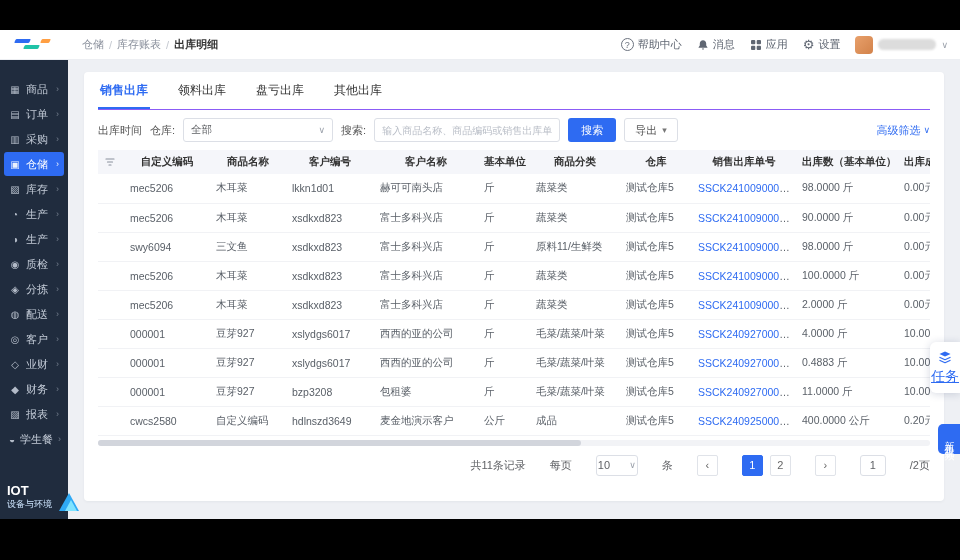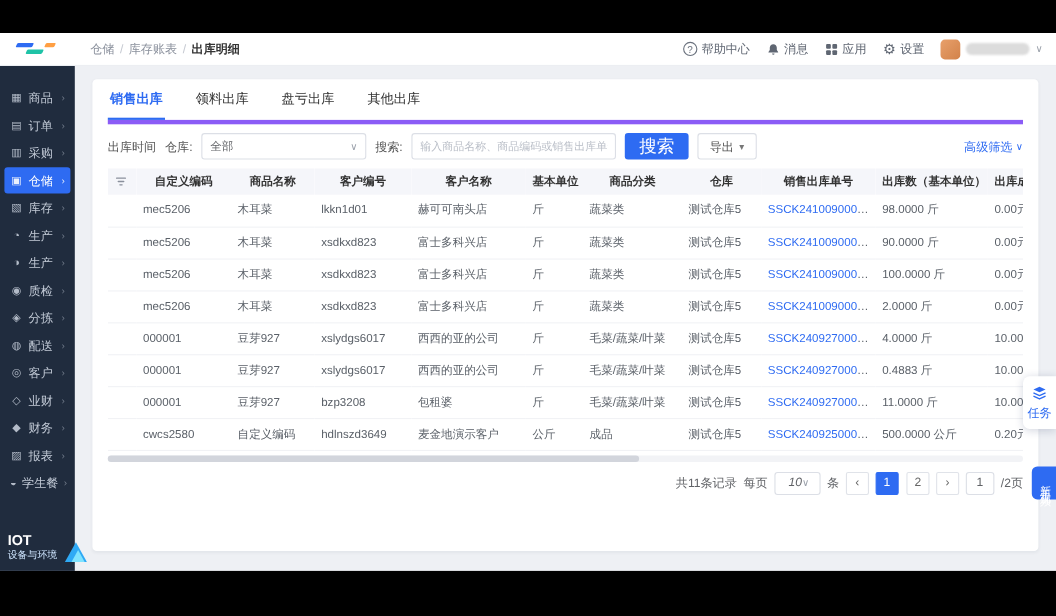--- a/index.html
+++ b/index.html
@@ -42,56 +42,56 @@
   .iot-title { font-size: 13px; font-weight: bold; line-height: 1.1; }
   .iot-sub { font-size: 9px; color: #cfe6ff; white-space: nowrap; }
   .iot-graphic { position: relative; width: 24px; height: 20px; }
   .tri1 { position: absolute; bottom: 0; left: 2px; width: 0; height: 0; border-left: 10px solid transparent; border-right: 10px solid transparent; border-bottom: 18px solid #2ea9f5; }
   .tri2 { position: absolute; bottom: 0; left: 8px; width: 0; height: 0; border-left: 6px solid transparent; border-right: 6px solid transparent; border-bottom: 11px solid #7fe3ff; }
 
   
   .main { flex: 1; min-width: 0; padding: 12px 16px 0 16px; display: flex; }
   .card { flex: 1; background: #fff; border-radius: 4px; box-shadow: 0 1px 3px rgba(20,30,60,.05); margin-bottom: 18px; padding: 0 14px; display: flex; flex-direction: column; min-width: 0; }
 
-  .tabs { display: flex; gap: 26px; border-bottom: 4px solid #8b5cf6; flex: 0 0 auto; }
+  .tabs { display: flex; gap: 26px; border-bottom: 1px solid #8b5cf6; flex: 0 0 auto; }
   .tab { padding: 10px 2px 8px; font-size: 12px; color: #333; cursor: pointer; border-bottom: 2px solid transparent; }
   .tab.active { color: #2e6bf2; font-weight: bold; border-bottom-color: #2e6bf2; }
 
   .filterbar { height: 40px; display: flex; align-items: center; gap: 8px; font-size: 11px; color: #555; flex: 0 0 auto; }
   .fld-label { white-space: nowrap; }
   .date-box { width: 208px; height: 24px; border: 1px solid #dcdfe6; border-radius: 3px; display: flex; align-items: center; justify-content: space-between; padding: 0 6px; color: #606266; font-size: 10px; cursor: pointer; background: #fff; }
   .select-box { width: 150px; height: 24px; border: 1px solid #dcdfe6; border-radius: 3px; display: flex; align-items: center; justify-content: space-between; padding: 0 7px; color: #606266; font-size: 10.5px; cursor: pointer; background: #fff; }
   .search-input { width: 186px; height: 24px; border: 1px solid #dcdfe6; border-radius: 3px; padding: 0 7px; font-size: 10.5px; color: #333; outline: none; }
   .search-input::placeholder { color: #b9bec7; font-size: 10px; }
-  .btn-primary { height: 24px; padding: 0 13px; background: #2e6bf2; color: #fff; border: none; border-radius: 3px; font-size: 16px; cursor: pointer; }
+  .btn-primary { height: 24px; padding: 0 13px; background: #2e6bf2; color: #fff; border: none; border-radius: 3px; font-size: 11px; cursor: pointer; }
   .btn-plain { height: 24px; padding: 0 10px; background: #fff; border: 1px solid #dcdfe6; border-radius: 3px; font-size: 11px; color: #555; cursor: pointer; display: inline-flex; align-items: center; gap: 5px; }
   .btn-plain .caret { color: #777; }
   .advanced { margin-left: auto; color: #2e6bf2; font-size: 11px; display: inline-flex; align-items: center; gap: 3px; cursor: pointer; white-space: nowrap; }
   .advanced .caret { color: #2e6bf2; }
 
   
   .tablewrap { flex: 0 0 auto; overflow: hidden; }
   table { width: 100%; border-collapse: collapse; table-layout: fixed; }
   th { background: #f5f6fa; height: 24px; font-size: 10.5px; font-weight: bold; color: #333; text-align: center; padding: 0 6px; white-space: nowrap; overflow: hidden; }
   td { height: 29px; font-size: 10.5px; color: #5a6068; padding: 0 6px; border-bottom: 1px solid #f1f2f5; white-space: nowrap; overflow: hidden; text-overflow: ellipsis; }
   .link { color: #2e6bf2; cursor: pointer; }
   .th-icon svg { display: block; }
 
   .hscroll { height: 6px; background: #f2f3f6; border-radius: 3px; margin-top: 4px; position: relative; flex: 0 0 auto; }
   .hthumb { position: absolute; left: 0; top: 0; height: 6px; width: 58%; background: #d2d5dc; border-radius: 3px; cursor: grab; }
 
-  .pager { display: flex; align-items: center; justify-content: flex-end; gap: 6px; padding: 9px 0 10px; font-size: 11px; color: #606266; flex: 0 0 auto; }
-  .page-select { width: 42px; height: 21px; border: 1px solid #dcdfe6; border-radius: 3px; display: inline-flex; align-items: center; justify-content: space-between; padding: 0 12px; cursor: pointer; background: #fff; font-style: italic; }
+  .pager { display: flex; align-items: center; justify-content: flex-end; gap: 24px; padding: 9px 0 10px; font-size: 11px; color: #606266; flex: 0 0 auto; }
+  .page-select { width: 42px; height: 21px; border: 1px solid #dcdfe6; border-radius: 3px; display: inline-flex; align-items: center; justify-content: space-between; padding: 0 1px; cursor: pointer; background: #fff; }
   .page-btn, .page-num { min-width: 21px; height: 21px; border: 1px solid #e0e3e9; background: #fff; border-radius: 2px; display: inline-flex; align-items: center; justify-content: center; color: #666; cursor: pointer; font-size: 11px; }
   .pages { display: inline-flex; gap: 7px; }
   .page-num.active { background: #2e6bf2; border-color: #2e6bf2; color: #fff; }
   .jump-box { width: 26px; height: 21px; border: 1px solid #dcdfe6; border-radius: 3px; display: inline-flex; align-items: center; justify-content: center; background: #fff; cursor: text; }
 
   
-  .float-task { position: absolute; right: 0; top: 342px; width: 30px; padding: 8px 0 7px; background: #fff; border-radius: 6px 0 0 6px; box-shadow: 0 1px 8px rgba(20,40,90,.18); display: flex; flex-direction: column; align-items: center; gap: 4px; color: #2e6bf2; font-size: 11px; cursor: pointer; }
+  .float-task { position: absolute; right: 0; top: 342px; width: 30px; padding: 8px 0 7px; background: #fff; border-radius: 6px 0 0 6px; box-shadow: 0 1px 8px rgba(20,40,90,.18); display: flex; flex-direction: column; align-items: center; gap: 4px; color: #2e6bf2; font-size: 14px; cursor: pointer; text-decoration: underline; }
   .float-guide { position: absolute; right: 0; top: 424px; background: #2e6bf2; color: #fff; border-radius: 5px 0 0 5px; padding: 9px 4px; writing-mode: vertical-rl; font-size: 10px; letter-spacing: 3px; cursor: pointer; }
 </style>
 </head>
 <body>
 
 <div class="screen">
   <div class="app">
 
     <header class="topbar">
       <div class="logo-box">
@@ -350,20 +350,33 @@
                     <td>xsdkxd823</td>
                     <td>富士多科兴店</td>
                     <td>斤</td>
                     <td>蔬菜类</td>
                     <td>测试仓库5</td>
                     <td><span class="link">SSCK24100900020</span></td>
                     <td>90.0000 斤</td>
                     <td>0.00元</td>
                   </tr>
 
+                  <tr>
+                    <td></td>
+                    <td>swy6094</td>
+                    <td>三文鱼</td>
+                    <td>xsdkxd823</td>
+                    <td>富士多科兴店</td>
+                    <td>斤</td>
+                    <td>原料11/生鲜类</td>
+                    <td>测试仓库5</td>
+                    <td><span class="link">SSCK24100900017</span></td>
+                    <td>98.0000 斤</td>
+                    <td>0.00元</td>
+                  </tr>
 
                   <tr>
                     <td></td>
                     <td>mec5206</td>
                     <td>木耳菜</td>
                     <td>xsdkxd823</td>
                     <td>富士多科兴店</td>
                     <td>斤</td>
                     <td>蔬菜类</td>
                     <td>测试仓库5</td>
@@ -432,21 +445,21 @@
                   <tr>
                     <td></td>
                     <td>cwcs2580</td>
                     <td>自定义编码</td>
                     <td>hdlnszd3649</td>
                     <td>麦金地演示客户</td>
                     <td>公斤</td>
                     <td>成品</td>
                     <td>测试仓库5</td>
                     <td><span class="link">SSCK24092500004</span></td>
-                    <td>500.0000 公斤</td>
+                    <td>400.0000 公斤</td>
                     <td>0.20元</td>
                   </tr>
                 </tbody>
             </table>
           </div>
 
           <div class="hscroll">
             <div class="hthumb"></div>
           </div>
 

